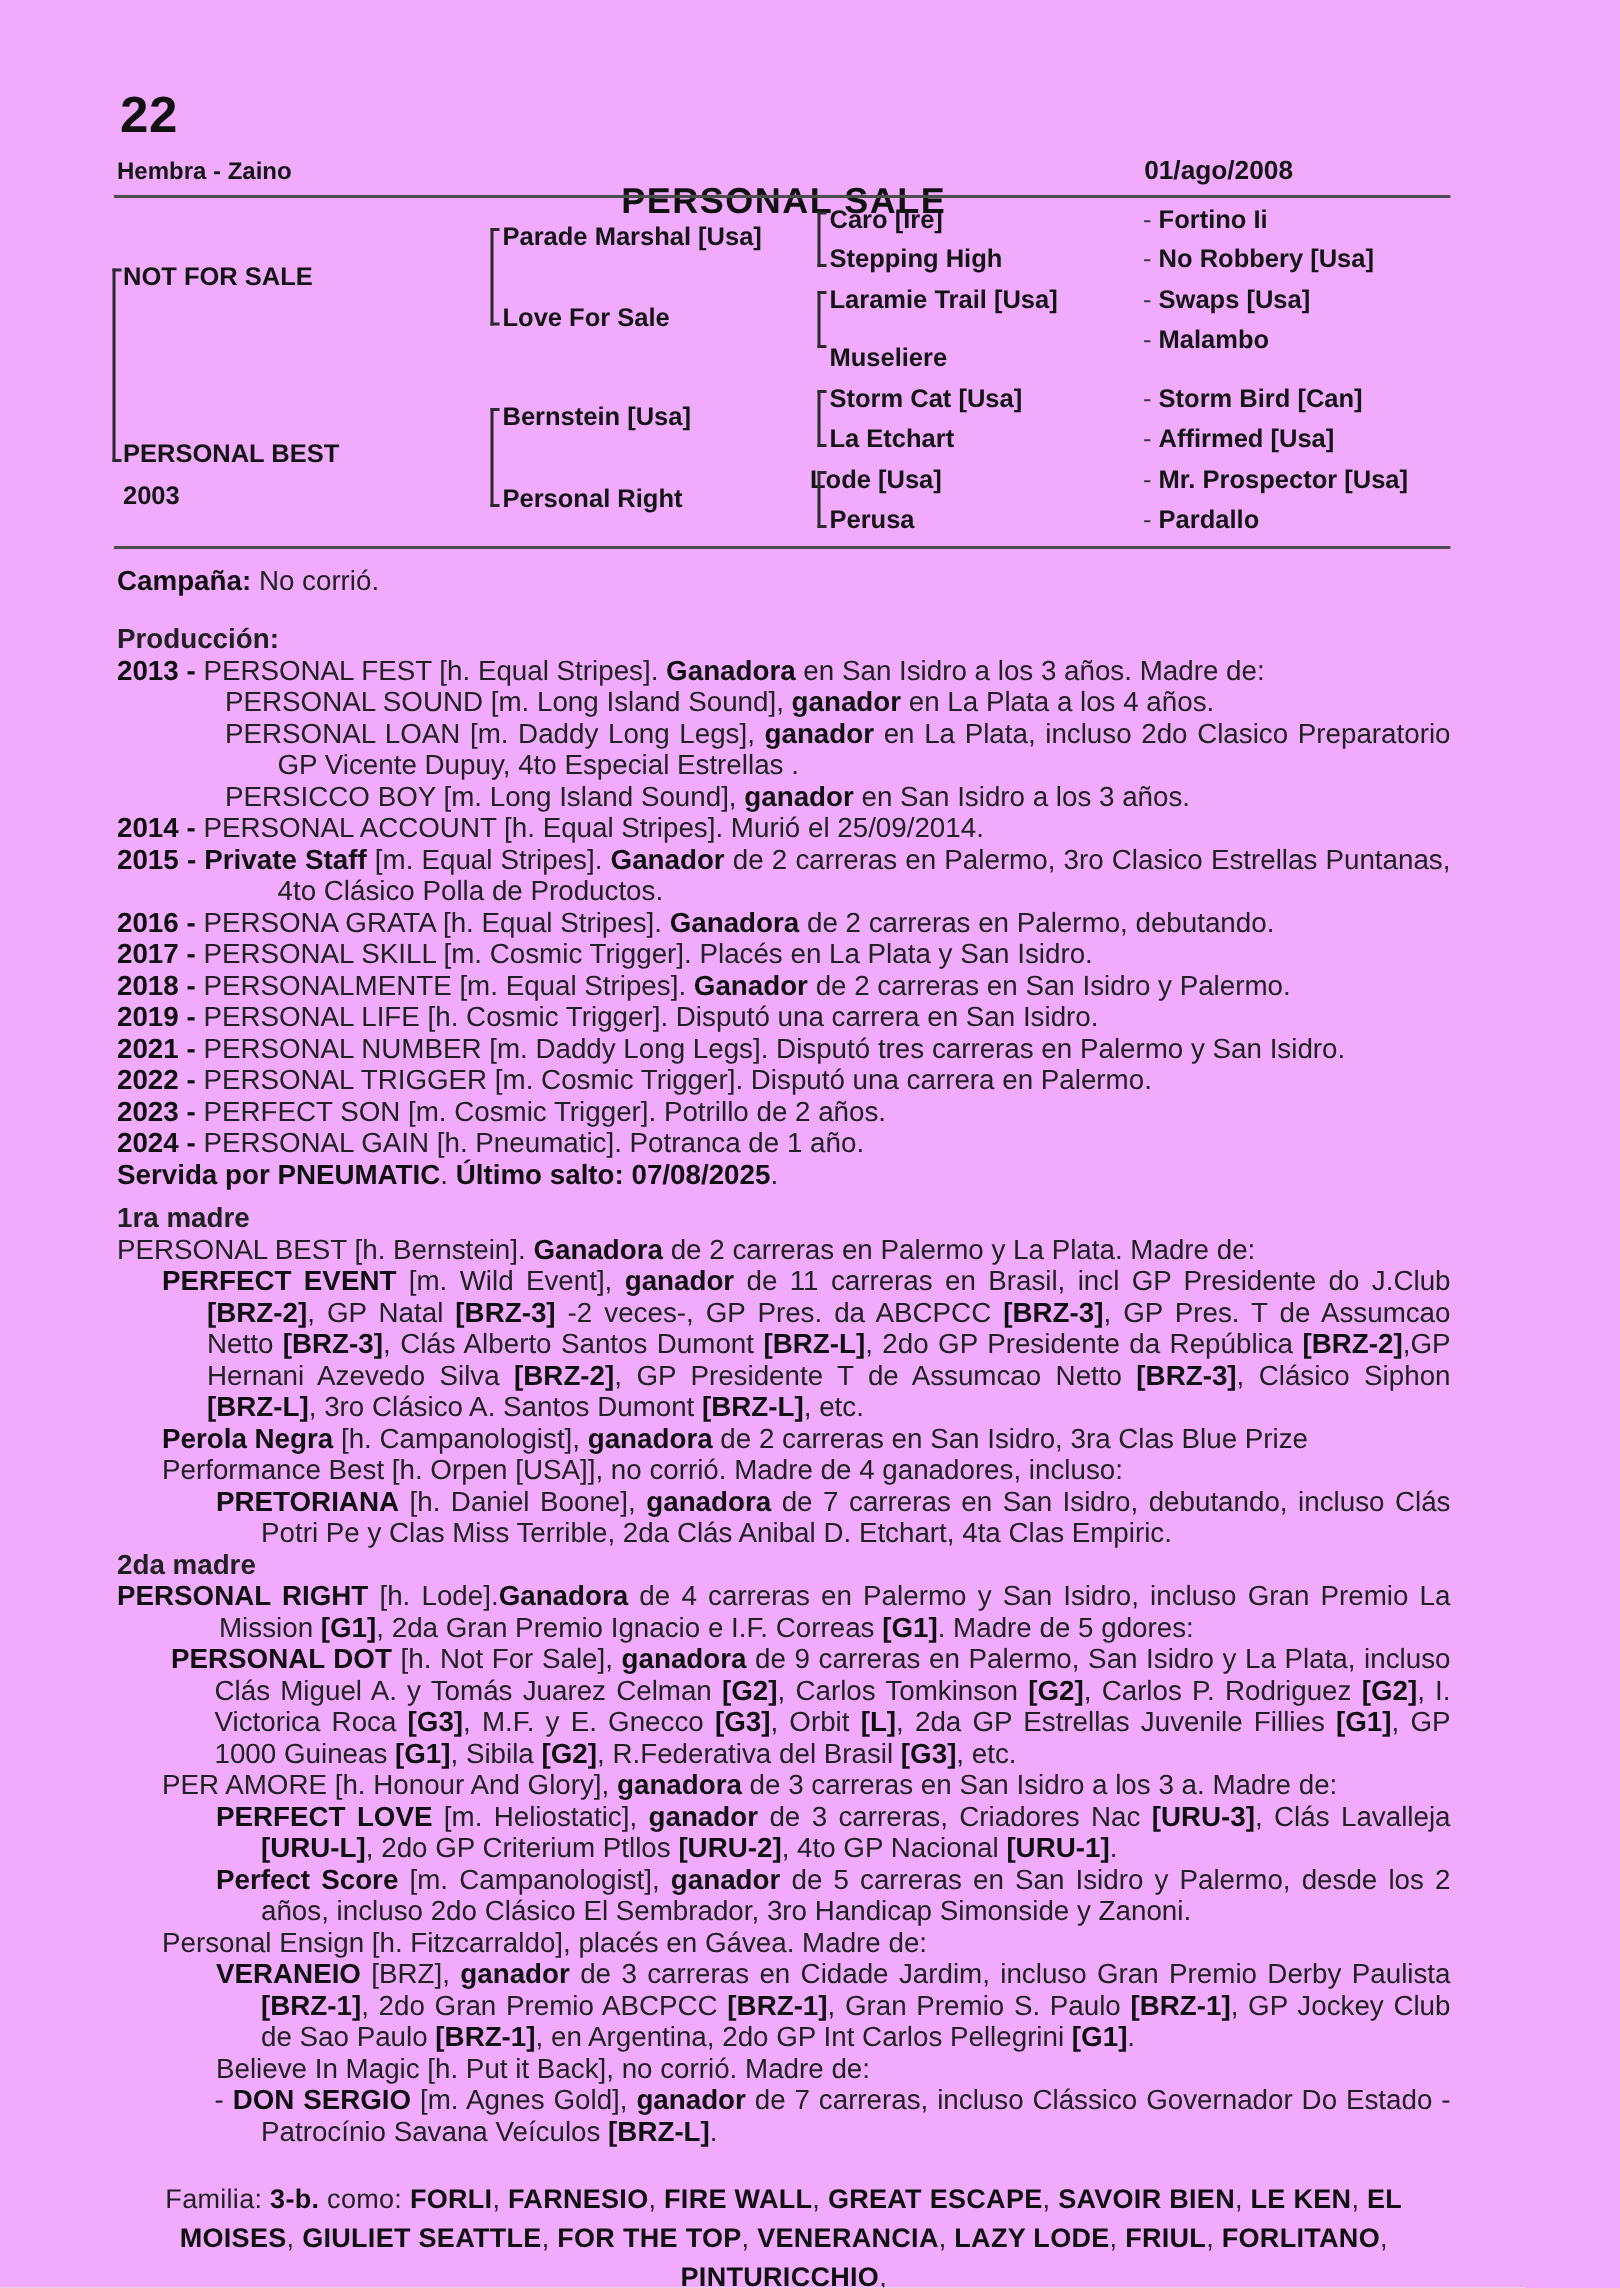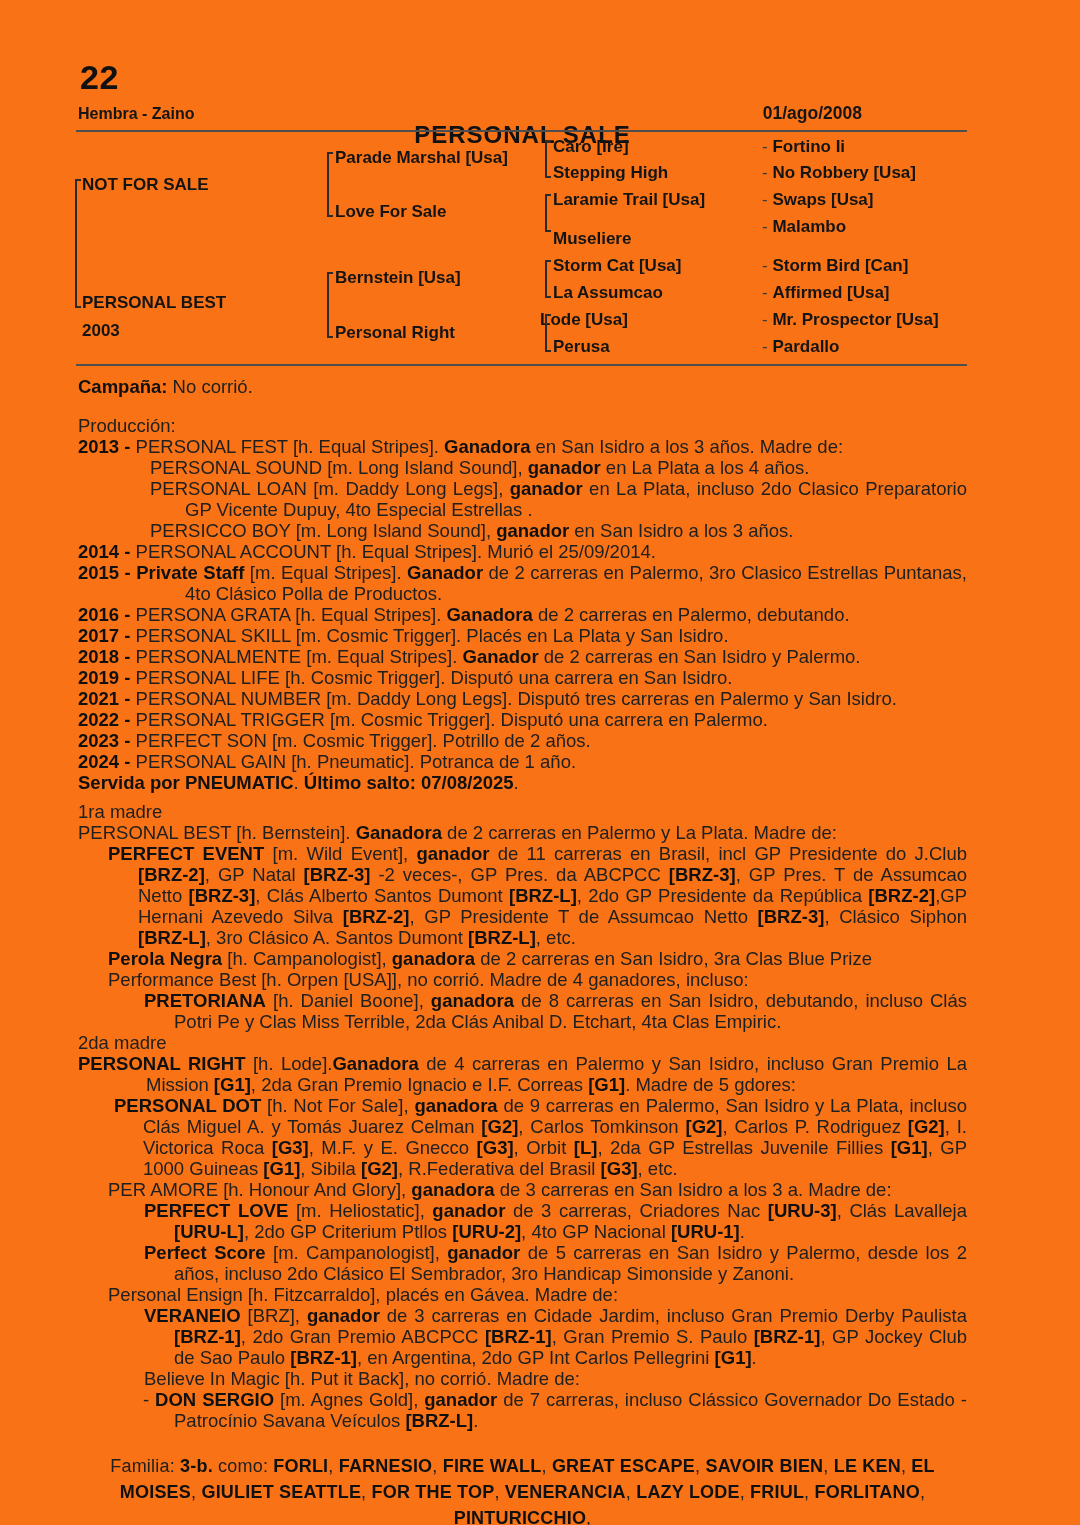--- a/index.html
+++ b/index.html
@@ -1,17 +1,17 @@
 <!DOCTYPE html>
 <html><head>
 <meta charset="utf-8">
 <style>
   html,body{margin:0;padding:0;background:#e8e8e8;}
   .sheet{
-    position:relative;width:1080px;height:1525px;background:#f97316;
+    position:relative;width:1080px;height:1525px;background:#f0abfc;
     font-family:"Liberation Sans", sans-serif;color:#1c1c1c;overflow:hidden;
   }
   
   .page-number{position:absolute;left:80px;top:58px;font-size:34px;font-weight:700;letter-spacing:.5px;color:#111;}
   .page-title{position:absolute;left:78px;top:74px;width:889px;text-align:center;font-size:24px;font-weight:700;letter-spacing:1px;color:#111;margin-top:47px;}
   .sub-row{position:absolute;left:78px;top:103px;width:889px;display:flex;justify-content:space-between;align-items:baseline;}
   .sex-coat{font-size:16px;font-weight:700;color:#151515;}
   .sale-date{font-size:17.5px;font-weight:700;color:#151515;margin-right:105px;}
   .rule{position:absolute;left:76px;width:891px;height:0;border-top:2px solid #4e4e4e;}
   .rule-1{top:130px;}
@@ -20,21 +20,21 @@
   .pedigree{position:absolute;left:78px;top:138px;width:889px;height:226px;}
   .ped-name{position:absolute;font-size:17px;line-height:18px;font-weight:700;white-space:nowrap;color:#141414;}
   .ped-name .dash{font-weight:400;color:#3a3a3a;}
   .ped-year{position:absolute;font-size:17px;line-height:18px;font-weight:700;color:#141414;}
   .bracket{position:absolute;width:6px;box-sizing:border-box;
     border-left:2px solid #2b2b2b;border-top:2px solid #2b2b2b;border-bottom:2px solid #2b2b2b;}
   
   .flow{position:absolute;left:78px;top:376px;width:889px;font-size:18.5px;line-height:21px;color:#202020;}
   .flow p{margin:0;text-align:justify;}
   .b{font-weight:700;color:#101010;}
-  .sec-head{font-weight:400;text-align:right;}
+  .sec-head{font-weight:700;text-align:right;}
   .head-prod{margin-top:18px !important;}
   .head-dam1{margin-top:8px !important;}
   .ind-y{padding-left:107px;text-indent:-107px;}
   .ind-s{padding-left:107px;text-indent:-35px;}
   .ind-serv{padding-left:0;text-indent:0;}
   .ind-d0{padding-left:68px;text-indent:-68px;}
   .ind-d1{padding-left:60px;text-indent:-30px;}
   .ind-d1b{padding-left:65px;text-indent:-29px;}
   .ind-d2{padding-left:96px;text-indent:-30px;}
   .ind-d2d{padding-left:96px;text-indent:-31px;}
@@ -54,21 +54,21 @@
   </div>
 
   <div class="rule rule-1"></div>
 
   <div class="pedigree" id="pedigree">
       <div class="ped-name" style="left: 475px; top: 0px;"><span>Caro [Ire]</span></div>
       <div class="ped-name" style="left: 475px; top: 26px;"><span>Stepping High</span></div>
       <div class="ped-name" style="left: 475px; top: 53px;"><span>Laramie Trail [Usa]</span></div>
       <div class="ped-name" style="left: 475px; top: 92px;"><span>Museliere</span></div>
       <div class="ped-name" style="left: 475px; top: 119px;"><span>Storm Cat [Usa]</span></div>
-      <div class="ped-name" style="left: 475px; top: 146px;"><span>La Assumcao</span></div>
+      <div class="ped-name" style="left: 475px; top: 146px;"><span>La Etchart</span></div>
       <div class="ped-name" style="left: 462px; top: 173px;"><span>Lode [Usa]</span></div>
       <div class="ped-name" style="left: 475px; top: 200px;"><span>Perusa</span></div>
       <div class="ped-name" style="left: 684px; top: 0px;"><span class="dash">- </span><span>Fortino Ii</span></div>
       <div class="ped-name" style="left: 684px; top: 26px; text-align: center;"><span class="dash">- </span><span>No Robbery [Usa]</span></div>
       <div class="ped-name" style="left: 684px; top: 53px;"><span class="dash">- </span><span>Swaps [Usa]</span></div>
       <div class="ped-name" style="left: 684px; top: 80px;"><span class="dash">- </span><span>Malambo</span></div>
       <div class="ped-name" style="left: 684px; top: 119px;"><span class="dash">- </span><span>Storm Bird [Can]</span></div>
       <div class="ped-name" style="left: 684px; top: 146px;"><span class="dash">- </span><span>Affirmed [Usa]</span></div>
       <div class="ped-name" style="left: 684px; top: 173px;"><span class="dash">- </span><span>Mr. Prospector [Usa]</span></div>
       <div class="ped-name" style="left: 684px; top: 200px;"><span class="dash">- </span><span>Pardallo</span></div>
@@ -109,21 +109,21 @@
         <p class="p ind-y"><span class="b">2023 - </span><span>PERFECT SON [m. Cosmic Trigger]. Potrillo de 2 años.</span></p>
         <p class="p ind-y"><span class="b">2024 - </span><span>PERSONAL GAIN [h. Pneumatic]. Potranca de 1 año.</span></p>
         <p class="p ind-serv"><span class="b">Servida por </span><span class="b">PNEUMATIC</span><span>. </span><span class="b">Último salto: 07/08/2025</span><span>.</span></p>
       </div>
     <p class="p sec-head head-dam1">1ra madre</p>
     <div>
         <p class="p ind-d0"><span>PERSONAL BEST [h. Bernstein]. </span><span class="b">Ganadora</span><span> de 2 carreras en Palermo y La Plata. Madre de:</span></p>
         <p class="p ind-d1"><span class="b">PERFECT EVENT</span><span> [m. Wild Event], </span><span class="b">ganador</span><span> de 11 carreras en Brasil, incl GP Presidente do J.Club </span><span class="b">[BRZ-2]</span><span>, GP Natal </span><span class="b">[BRZ-3]</span><span> -2 veces-, GP Pres. da ABCPCC </span><span class="b">[BRZ-3]</span><span>, GP Pres. T de Assumcao Netto </span><span class="b">[BRZ-3]</span><span>, Clás Alberto Santos Dumont </span><span class="b">[BRZ-L]</span><span>, 2do GP Presidente da República </span><span class="b">[BRZ-2]</span><span>,GP Hernani Azevedo Silva </span><span class="b">[BRZ-2]</span><span>, GP Presidente T de Assumcao Netto </span><span class="b">[BRZ-3]</span><span>, Clásico Siphon </span><span class="b">[BRZ-L]</span><span>, 3ro Clásico A. Santos Dumont </span><span class="b">[BRZ-L]</span><span>, etc.</span></p>
         <p class="p ind-d1"><span class="b">Perola Negra</span><span> [h. Campanologist], </span><span class="b">ganadora</span><span> de 2 carreras en San Isidro, 3ra Clas Blue Prize</span></p>
         <p class="p ind-d1"><span>Performance Best [h. Orpen [USA]], no corrió. Madre de 4 ganadores, incluso:</span></p>
-        <p class="p ind-d2"><span class="b">PRETORIANA</span><span> [h. Daniel Boone], </span><span class="b">ganadora</span><span> de 8 carreras en San Isidro, debutando, incluso Clás Potri Pe y Clas Miss Terrible, 2da Clás Anibal D. Etchart, 4ta Clas Empiric.</span></p>
+        <p class="p ind-d2"><span class="b">PRETORIANA</span><span> [h. Daniel Boone], </span><span class="b">ganadora</span><span> de 7 carreras en San Isidro, debutando, incluso Clás Potri Pe y Clas Miss Terrible, 2da Clás Anibal D. Etchart, 4ta Clas Empiric.</span></p>
       </div>
     <p class="p sec-head">2da madre</p>
     <div>
         <p class="p ind-d0"><span class="b">PERSONAL RIGHT</span><span> [h. Lode].</span><span class="b">Ganadora</span><span> de 4 carreras en Palermo y San Isidro, incluso Gran Premio La Mission </span><span class="b">[G1]</span><span>, 2da Gran Premio Ignacio e I.F. Correas </span><span class="b">[G1]</span><span>. Madre de 5 gdores:</span></p>
         <p class="p ind-d1b"><span class="b">PERSONAL DOT</span><span> [h. Not For Sale], </span><span class="b">ganadora</span><span> de 9 carreras en Palermo, San Isidro y La Plata, incluso Clás Miguel A. y Tomás Juarez Celman </span><span class="b">[G2]</span><span>, Carlos Tomkinson </span><span class="b">[G2]</span><span>, Carlos P. Rodriguez </span><span class="b">[G2]</span><span>, I. Victorica Roca </span><span class="b">[G3]</span><span>, M.F. y E. Gnecco </span><span class="b">[G3]</span><span>, Orbit </span><span class="b">[L]</span><span>, 2da GP Estrellas Juvenile Fillies </span><span class="b">[G1]</span><span>, GP 1000 Guineas </span><span class="b">[G1]</span><span>, Sibila </span><span class="b">[G2]</span><span>, R.Federativa del Brasil </span><span class="b">[G3]</span><span>, etc.</span></p>
         <p class="p ind-d1"><span>PER AMORE [h. Honour And Glory], </span><span class="b">ganadora</span><span> de 3 carreras en San Isidro a los 3 a. Madre de:</span></p>
         <p class="p ind-d2"><span class="b">PERFECT LOVE</span><span> [m. Heliostatic], </span><span class="b">ganador</span><span> de 3 carreras, Criadores Nac </span><span class="b">[URU-3]</span><span>, Clás Lavalleja </span><span class="b">[URU-L]</span><span>, 2do GP Criterium Ptllos </span><span class="b">[URU-2]</span><span>, 4to GP Nacional </span><span class="b">[URU-1]</span><span>.</span></p>
         <p class="p ind-d2"><span class="b">Perfect Score</span><span> [m. Campanologist], </span><span class="b">ganador</span><span> de 5 carreras en San Isidro y Palermo, desde los 2 años, incluso 2do Clásico El Sembrador, 3ro Handicap Simonside y Zanoni.</span></p>
         <p class="p ind-d1"><span>Personal Ensign [h. Fitzcarraldo], placés en Gávea. Madre de:</span></p>
         <p class="p ind-d2"><span class="b">VERANEIO</span><span> [BRZ], </span><span class="b">ganador</span><span> de 3 carreras en Cidade Jardim, incluso Gran Premio Derby Paulista </span><span class="b">[BRZ-1]</span><span>, 2do Gran Premio ABCPCC </span><span class="b">[BRZ-1]</span><span>, Gran Premio S. Paulo </span><span class="b">[BRZ-1]</span><span>, GP Jockey Club de Sao Paulo </span><span class="b">[BRZ-1]</span><span>, en Argentina, 2do GP Int Carlos Pellegrini </span><span class="b">[G1]</span><span>.</span></p>

